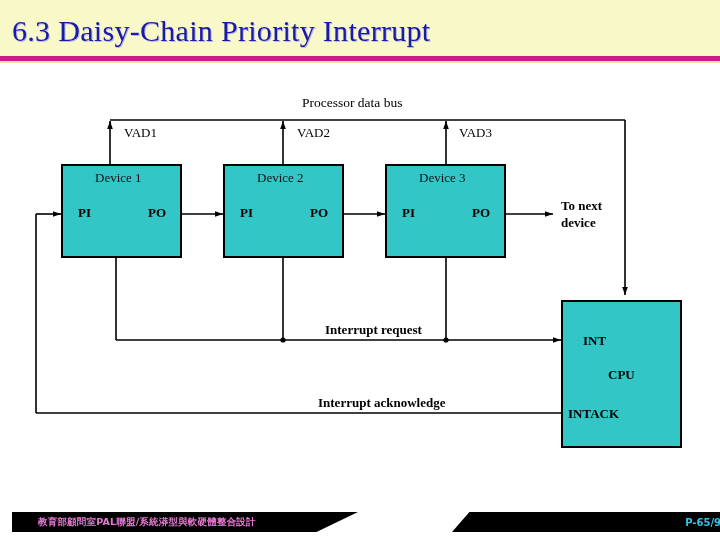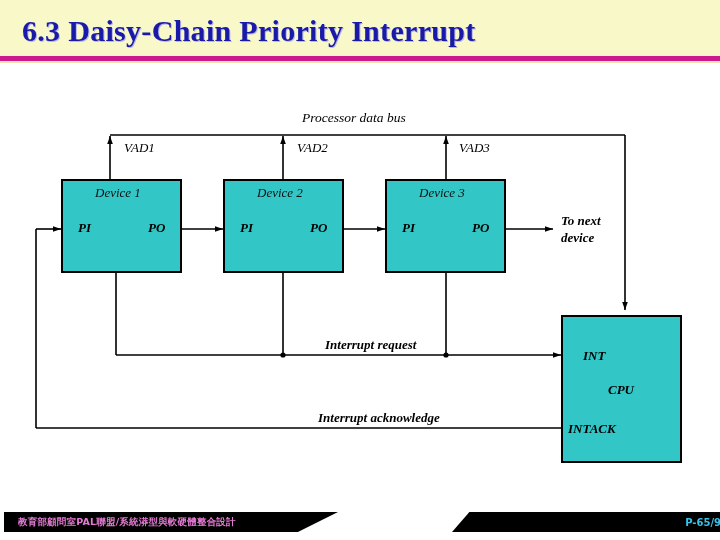--- a/index.html
+++ b/index.html
@@ -9,40 +9,40 @@
     font-family:"Liberation Serif", serif;
     overflow:hidden;
     position:relative;
   }
   
   #title-banner{
     position:absolute;left:0;top:0;width:720px;height:56px;
     background:#f9f8c8;
   }
   #slide-title{
-    position:absolute;left:22px;top:14px;
+    position:absolute;left:12px;top:14px;
     font-family:"Liberation Serif", serif;
-    font-weight:bold;font-size:30px;
+    font-weight:normal;font-size:30px;
     color:#1a1aa8;
     letter-spacing:0.3px;
     text-shadow:1px 1px 0 #b9b9e8;
     white-space:nowrap;
   }
   #title-rule{
     position:absolute;left:0;top:56px;width:720px;height:5px;
     background:#cc1a8f;
   }
   #title-rule-2{
     position:absolute;left:0;top:61px;width:720px;height:2px;
     background:#e8e5b0;
   }
 
   
   #diagram{
-    position:absolute;left:0;top:63px;width:620px;height:440px;font-style:italic;
+    position:absolute;left:0;top:48px;width:620px;height:440px;
   }
   #diagram svg{display:block;}
 
   .dev-box{ fill:#33c6c6; stroke:#000000; stroke-width:2; }
   .wire{ stroke:#000000; stroke-width:1.6; fill:none; }
   .dot{ fill:#000000; }
 
   .lbl{
     font-family:"Liberation Serif", serif;
     font-size:13px; fill:#000000;
@@ -64,24 +64,24 @@
   #footer{
     position:absolute;left:0;top:503px;width:720px;height:37px;
     background:#ffffff;
   }
   .footer-bar{
     position:absolute;top:9px;height:20px;
     background:#000000;
     display:flex;align-items:center;
   }
   #footer-left{
-    left:4px;width:320px;
+    left:12px;width:320px;
     border-top-right-radius:0;
     clip-path:polygon(0 0,100% 0,88% 100%,0 100%);
-    padding-left:14px;
+    padding-left:26px;
     text-decoration:underline;
   }
   #footer-right{
     left:452px;width:268px;
     clip-path:polygon(6% 0,100% 0,100% 100%,0 100%);
     padding-left:22px;
   }
   .footer-text{
     font-family:"DejaVu Sans", sans-serif;
     font-size:9.5px;font-weight:bold;

